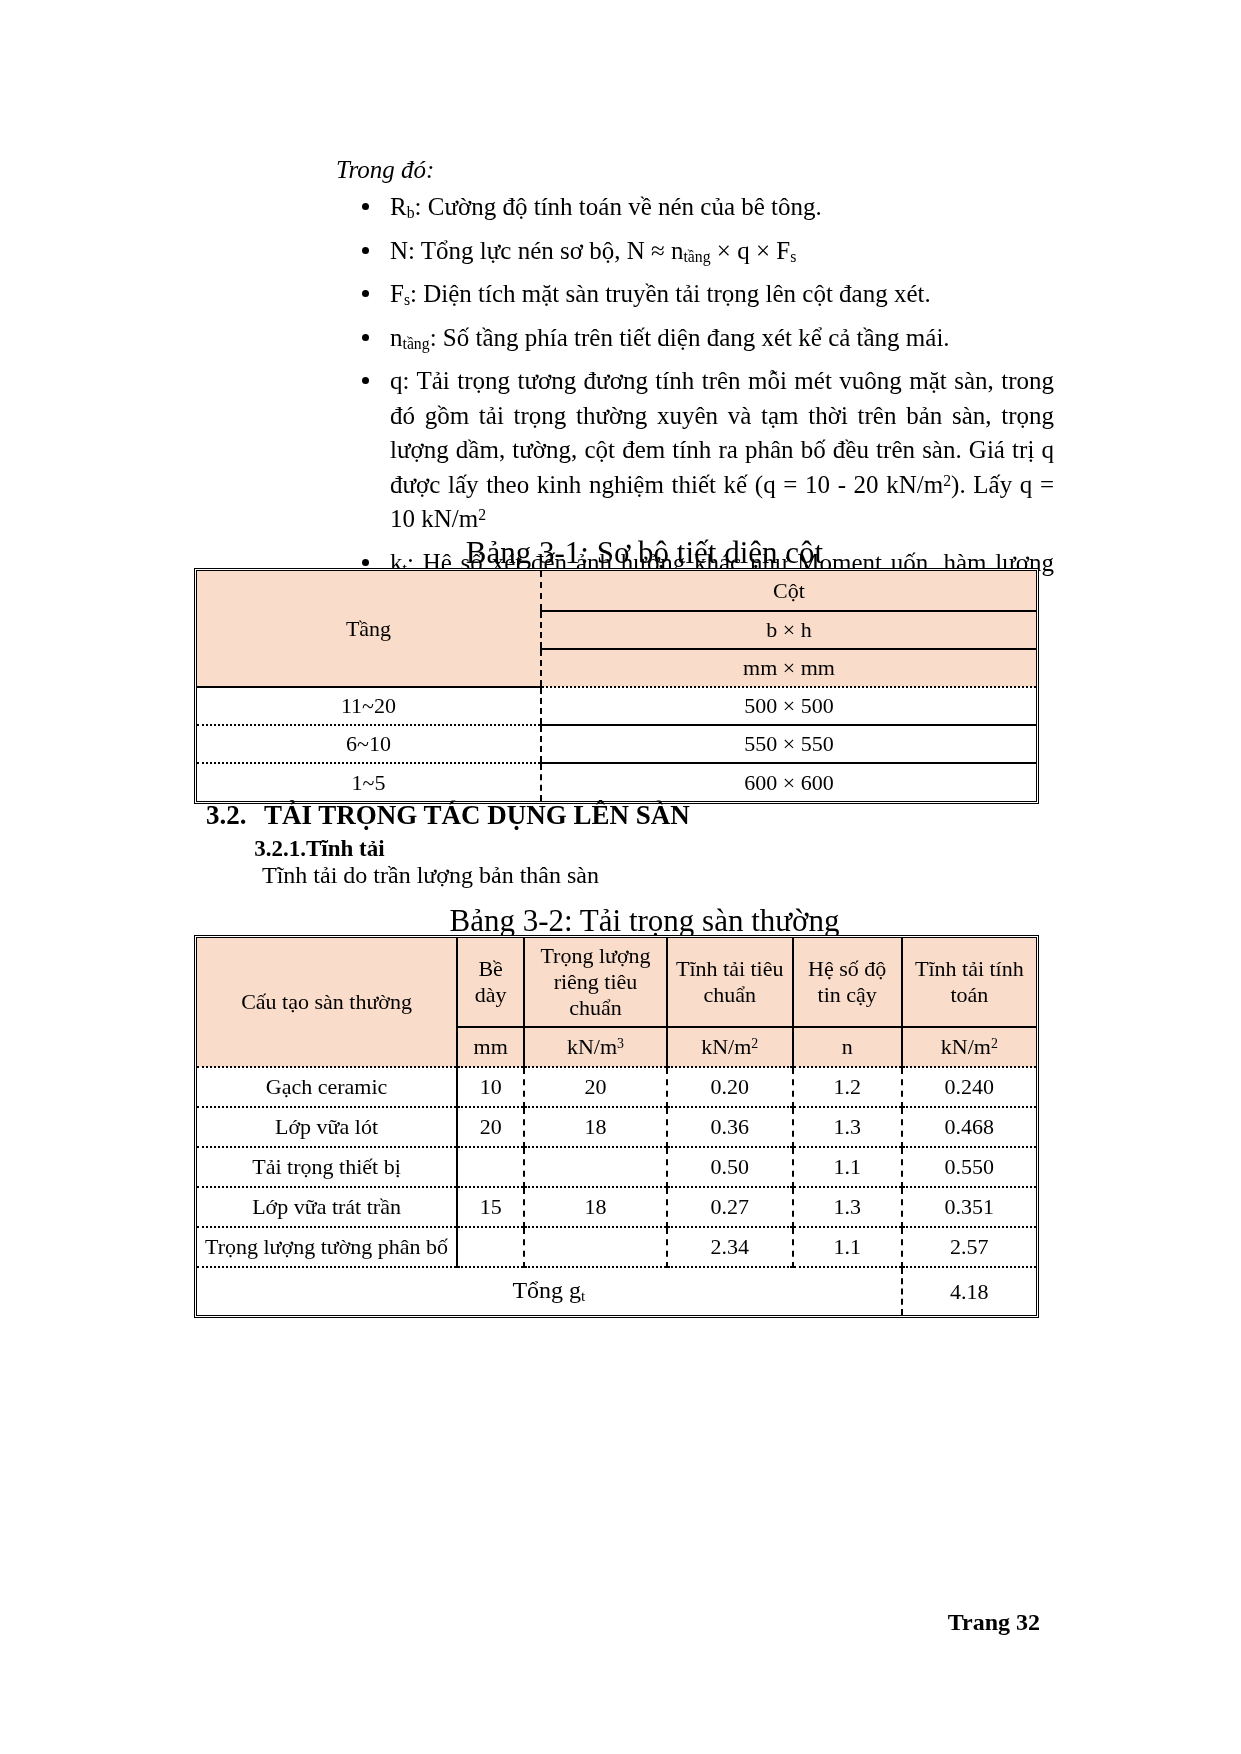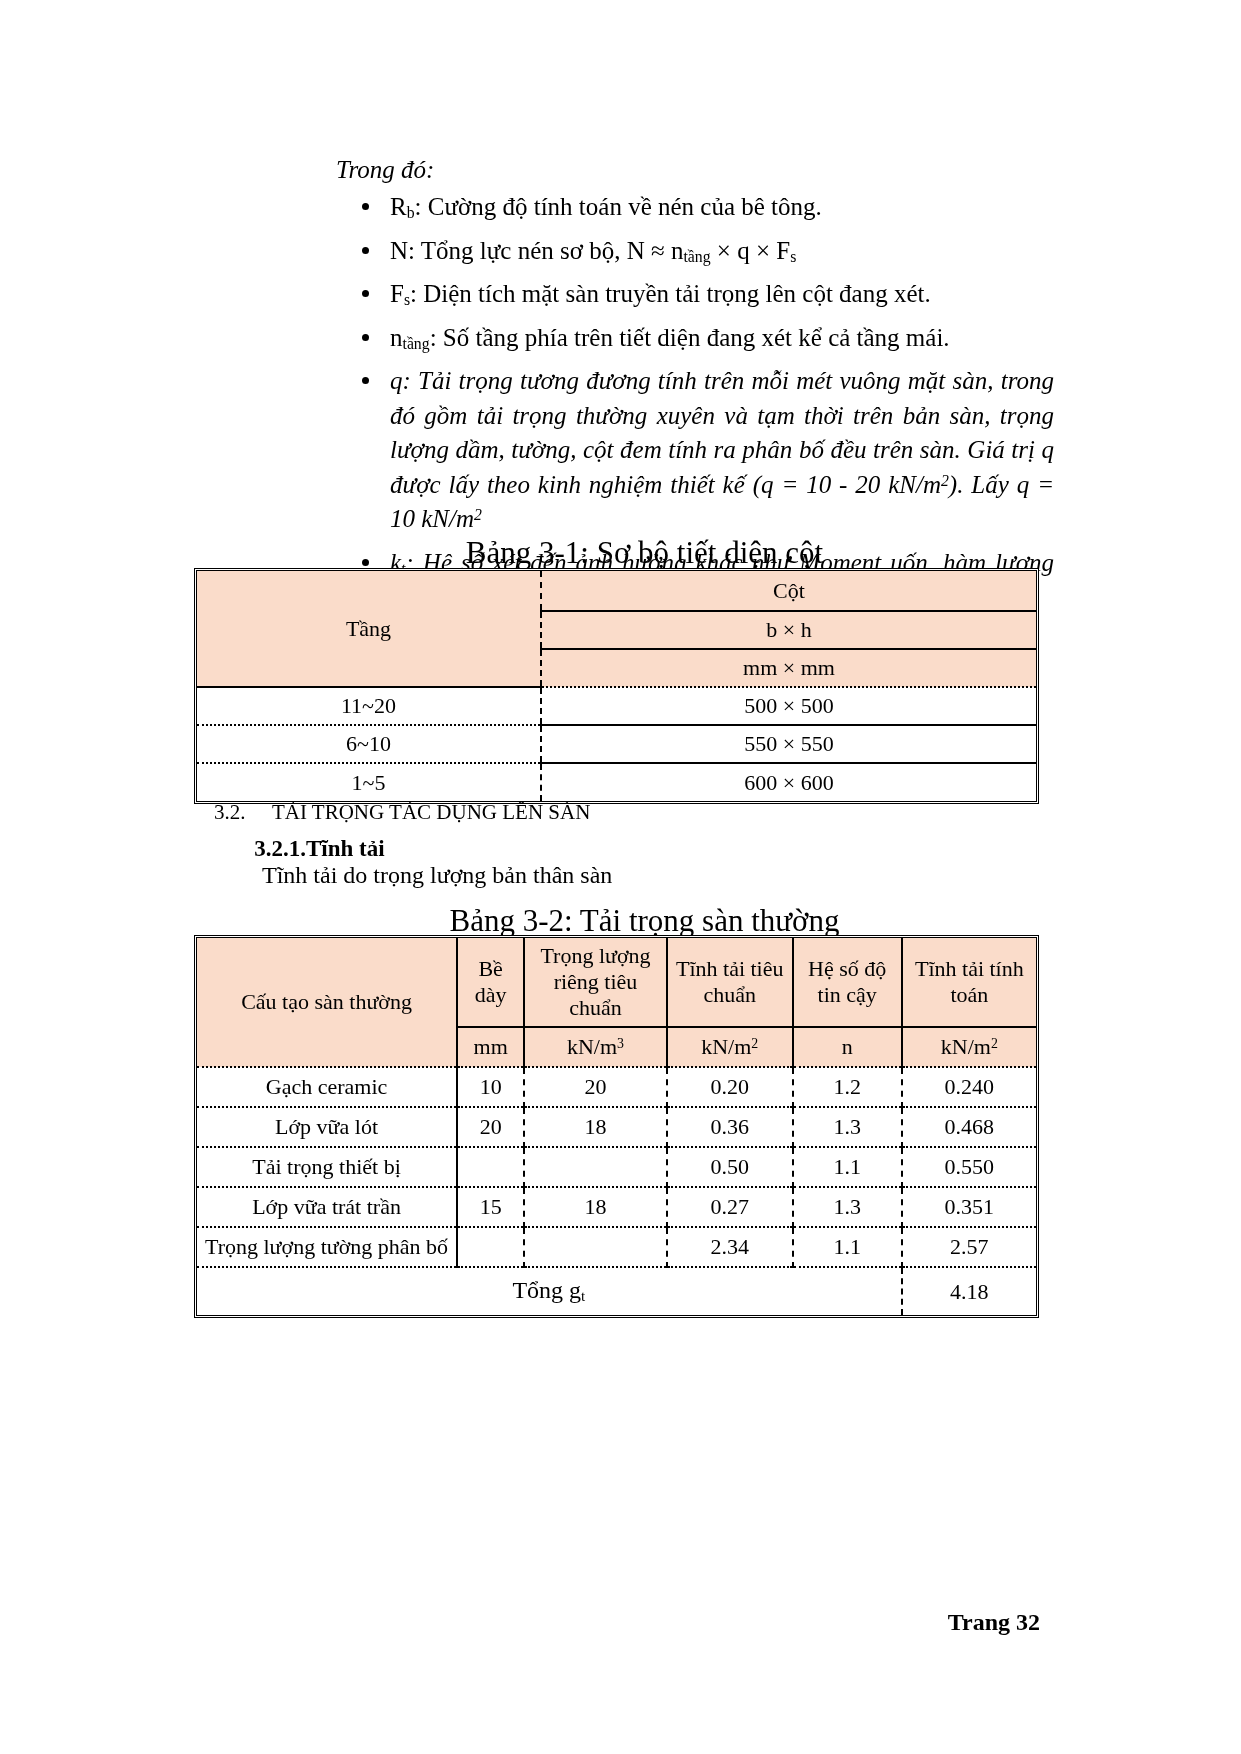--- a/index.html
+++ b/index.html
@@ -51,21 +51,21 @@
   }
   .bullets li .dot {
     position: absolute;
     left: 8px;
     top: 0.52em;
     width: 7px;
     height: 7px;
     border-radius: 50%;
     background: #000;
   }
-  .just { text-align: justify; font-style: italic; }
+  .just { text-align: justify; }
   sub { font-size: 0.63em; vertical-align: -0.22em; }
   sup { font-size: 0.63em; vertical-align: 0.45em; }
 
   
   .caption {
     position: absolute;
     width: 1241px;
     text-align: center;
     font-size: 31px;
   }
@@ -97,24 +97,24 @@
 
   .hdr { background: #fadcca; }
   .bb-s  { border-bottom: 2px solid #000; }
   .bb-d  { border-bottom: 2px dotted #000; }
   .br-s  { border-right: 2px solid #000; }
   .br-d  { border-right: 2px dashed #000; }
 
   
   .h2 {
     position: absolute;
-    left: 190px;
+    left: 182px;
     top: 800px;
-    font-size: 21px;
-    font-weight: normal;
+    font-size: 27px;
+    font-weight: bold;
   }
   .h2 .num { display: inline-block; width: 58px; }
 
   .h3 {
     position: absolute;
     left: 212px;
     top: 836px;
     font-size: 23px;
     font-weight: bold;
   }
@@ -182,21 +182,21 @@
         </tbody>
     </table>
   </div>
 
   <div class="h2">
     <span class="num">3.2.</span><span>TẢI TRỌNG TÁC DỤNG LÊN SÀN</span>
   </div>
   <div class="h3">
     <span class="num">3.2.1.</span><span>Tĩnh tải</span>
   </div>
-  <div class="body-line">Tĩnh tải do trọng lượng bản thân sàn</div>
+  <div class="body-line">Tĩnh tải do trần lượng bản thân sàn</div>
 
   <div class="caption" id="caption-2">Bảng 3-2: Tải trọng sàn thường</div>
 
   <div class="tbl-wrap" id="table-2">
     <table class="doc-table">
       <tbody id="t2-body">
           <tr>
             <td class="hdr bb-d br-s" rowspan="2" style="width:31%;height:110px">Cấu tạo sàn thường</td>
             <td class="hdr bb-s br-s" style="width:8%">Bề dày</td>
             <td class="hdr bb-s br-s" style="width:17%">Trọng lượng riêng tiêu chuẩn</td>

